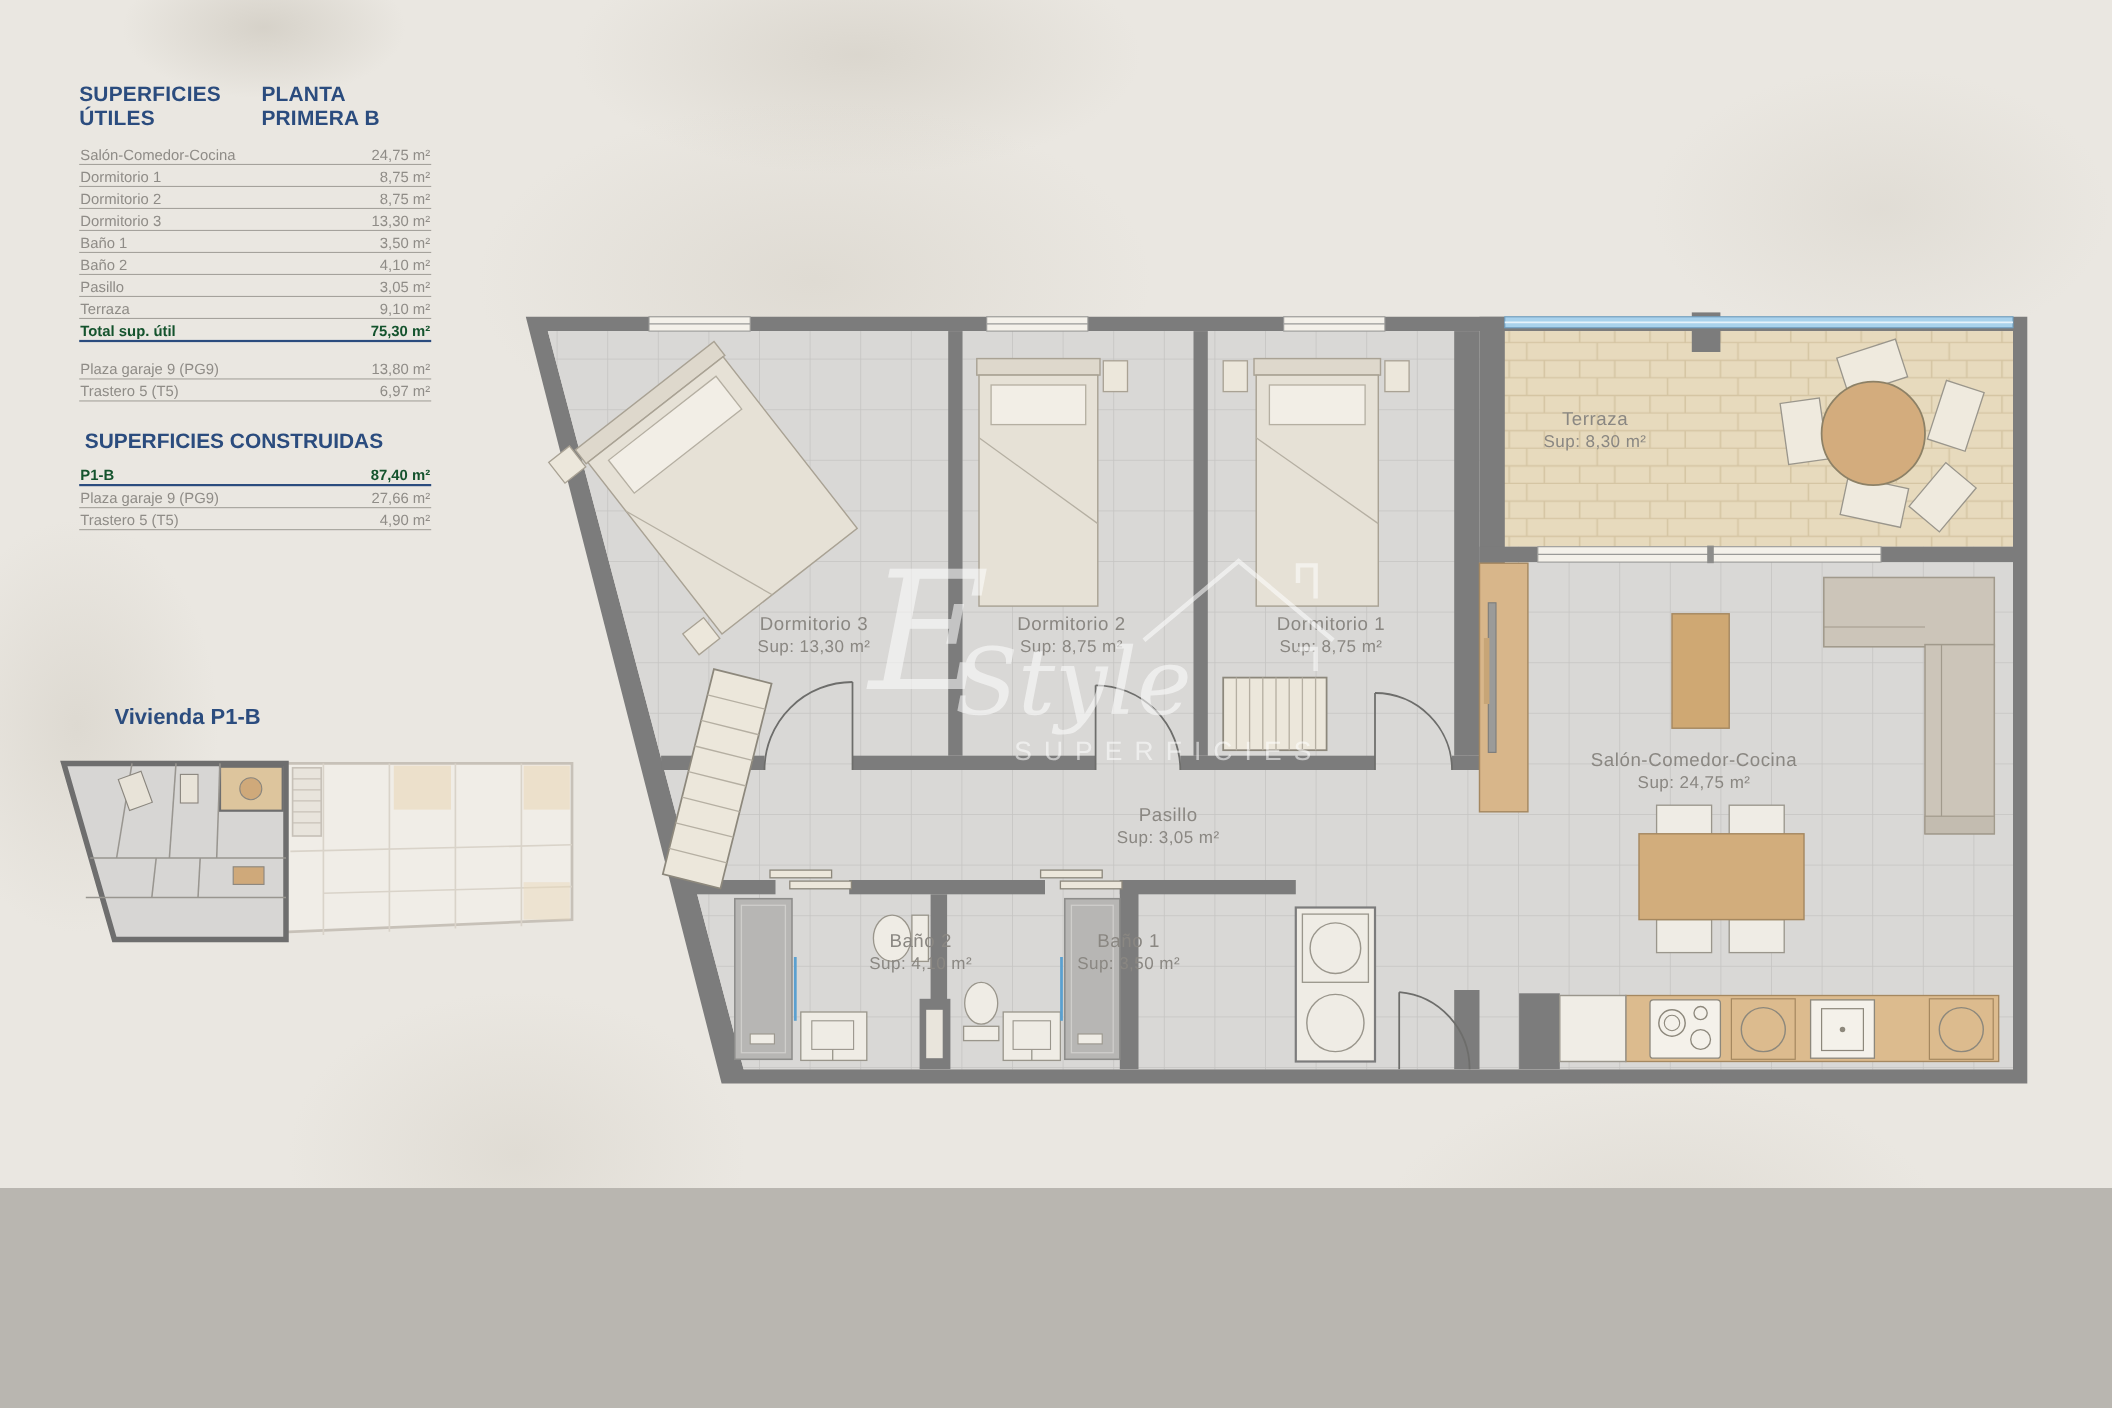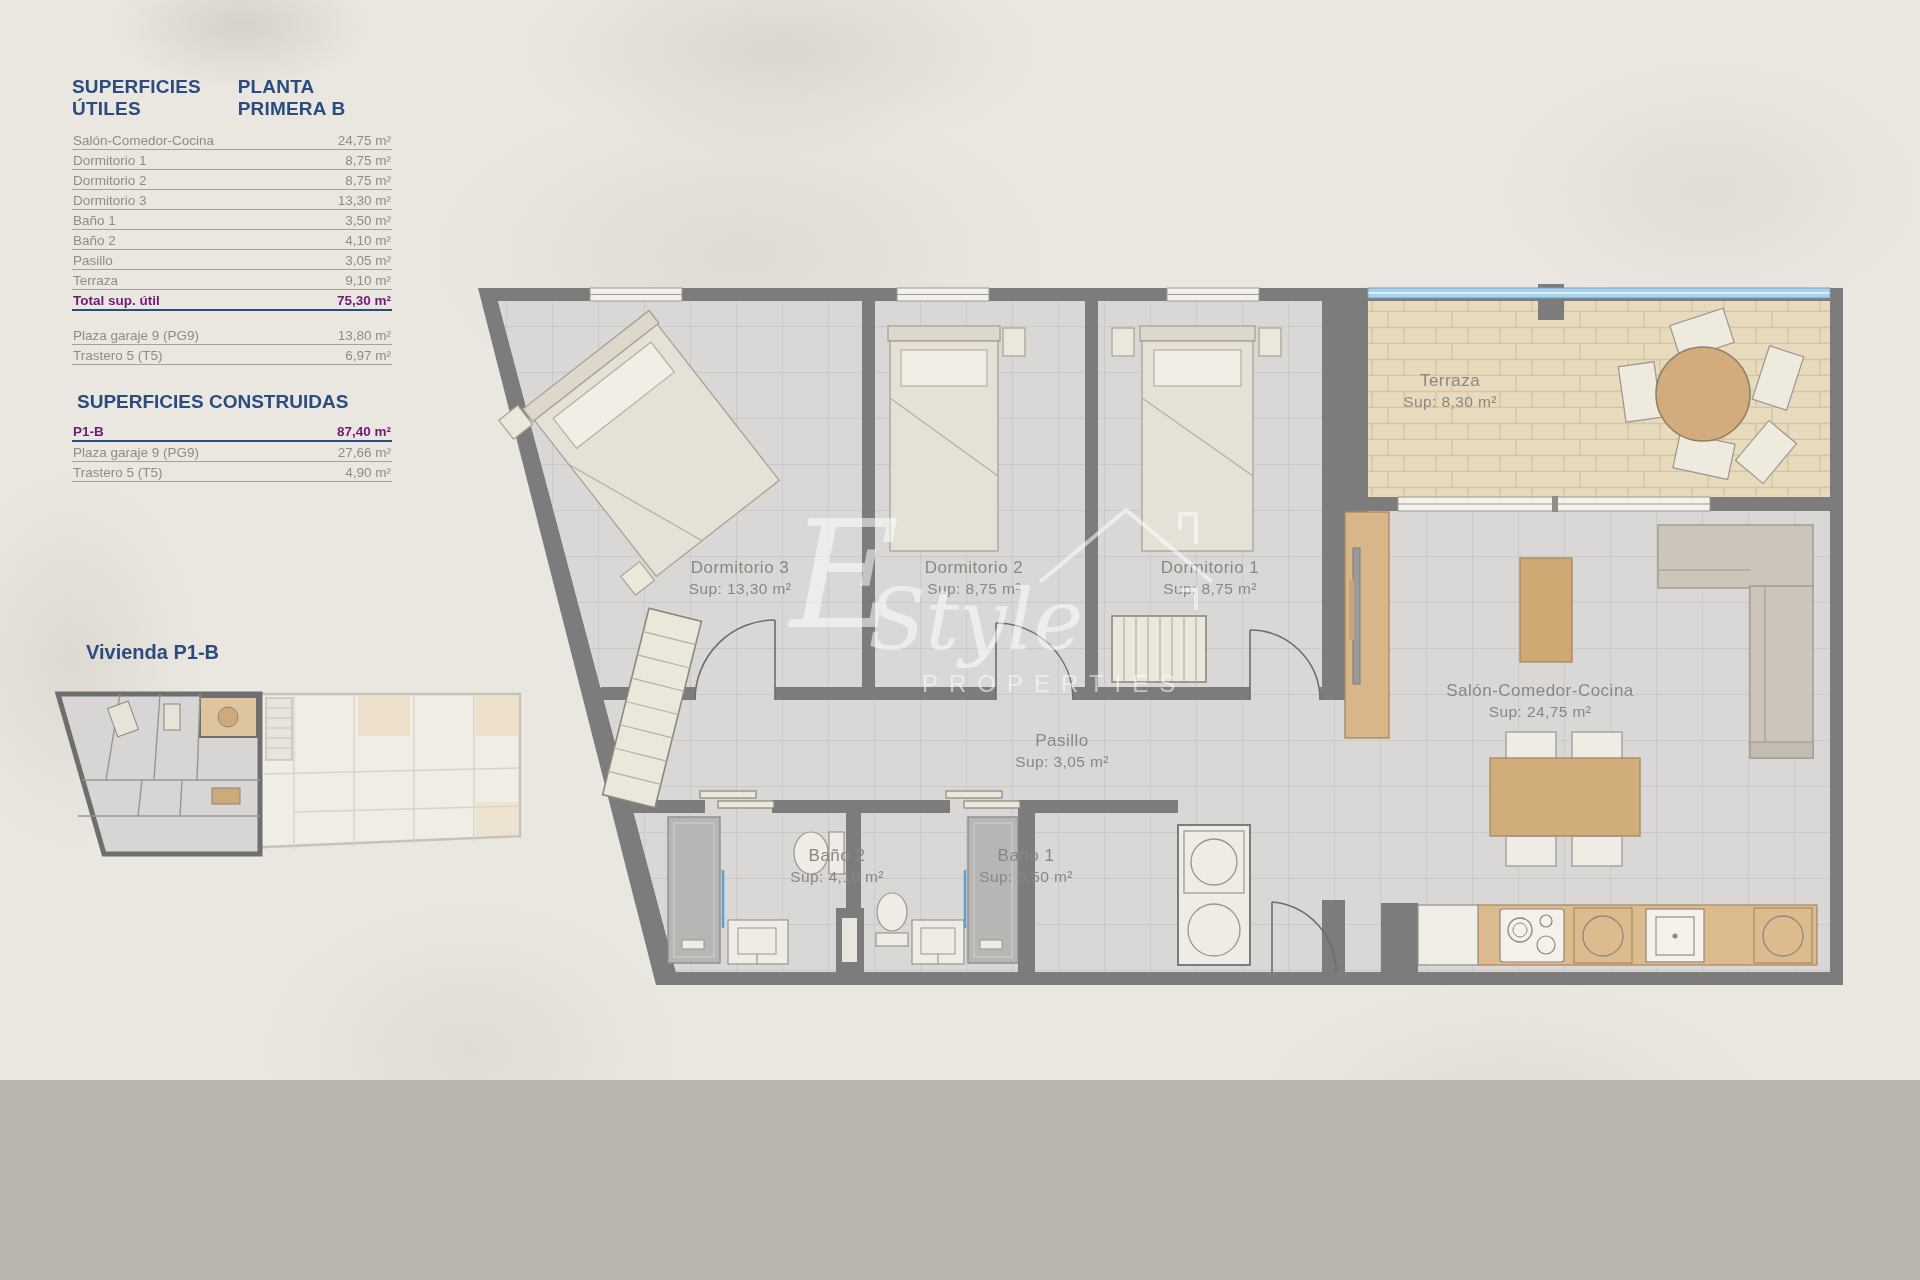--- a/index.html
+++ b/index.html
@@ -7,24 +7,24 @@
         font-family:"Liberation Sans", sans-serif;}
   .blotch{position:absolute;border-radius:50%;pointer-events:none;}
   
   .side{position:absolute;left:72px;top:76px;width:320px;}
   .side-head{display:flex;justify-content:space-between;color:#2b4c7e;font-weight:bold;
              font-size:19px;letter-spacing:.2px;margin-bottom:12px;}
   .row{display:flex;justify-content:space-between;align-items:baseline;
        border-bottom:1px solid #a5a29c;padding:2px 1px 2px;font-size:13.5px;color:#8f8c87;
        line-height:13px; margin-top:2px;}
   .row .rv{white-space:nowrap;}
-  .row.blue{color:#701a75;font-weight:bold;border-bottom:2px solid #2b4c7e;}
+  .row.blue{color:#14532d;font-weight:bold;border-bottom:2px solid #2b4c7e;}
   .gap{height:14px;}
   .sec-head{color:#2b4c7e;font-weight:bold;font-size:19px;margin:26px 5px 10px;}
-  .viv-label{position:absolute;left:86px;top:641px;color:#2b4c7e;font-weight:bold;font-size:20px;}
+  .viv-label{position:absolute;left:104px;top:641px;color:#2b4c7e;font-weight:bold;font-size:20px;}
   .mini{position:absolute;left:42px;top:684px;width:495px;height:200px;}
   
   .plan{position:absolute;left:460px;top:280px;width:1390px;height:720px;}
   .plan svg{position:absolute;left:0;top:0;}
   .room-label{position:absolute;width:240px;margin-left:-120px;text-align:center;
               color:#8a8782;line-height:21px;pointer-events:none;}
   .room-label .rn{font-size:17px;letter-spacing:.5px;}
   .room-label .rs{font-size:15.5px;letter-spacing:.4px;}
   
   .wm{position:absolute;left:330px;top:240px;width:440px;height:240px;color:#ffffff;
@@ -412,21 +412,21 @@
       <div class="rs">Sup: 4,10 m²</div>
     </div>
     <div class="room-label" style="left:566px;top:565px;">
       <div class="rn">Baño 1</div>
       <div class="rs">Sup: 3,50 m²</div>
     </div>
 
     <div class="wm">
       <span class="wm-e">E</span>
       <span class="wm-style">Style</span>
-      <div class="wm-caps">PROPERTIES</div>
+      <div class="wm-caps">SUPERFICIES</div>
       <svg width="200" height="140" viewBox="0 0 200 140">
         <path d="M10 92 L96 20 L182 92" fill="none" stroke="#ffffff" stroke-width="4"></path>
         <path d="M150 40 V24 H166 V54" fill="none" stroke="#ffffff" stroke-width="4"></path>
         <path d="M166 120 V100 H150" fill="none" stroke="#ffffff" stroke-width="4"></path>
       </svg>
     </div>
   </div>
 
 </div>
 

